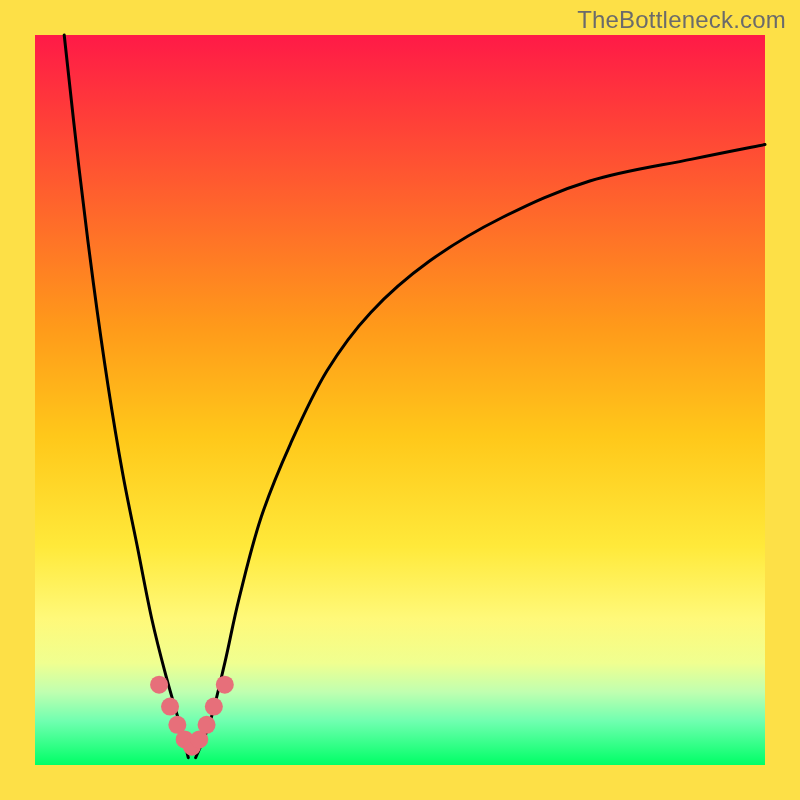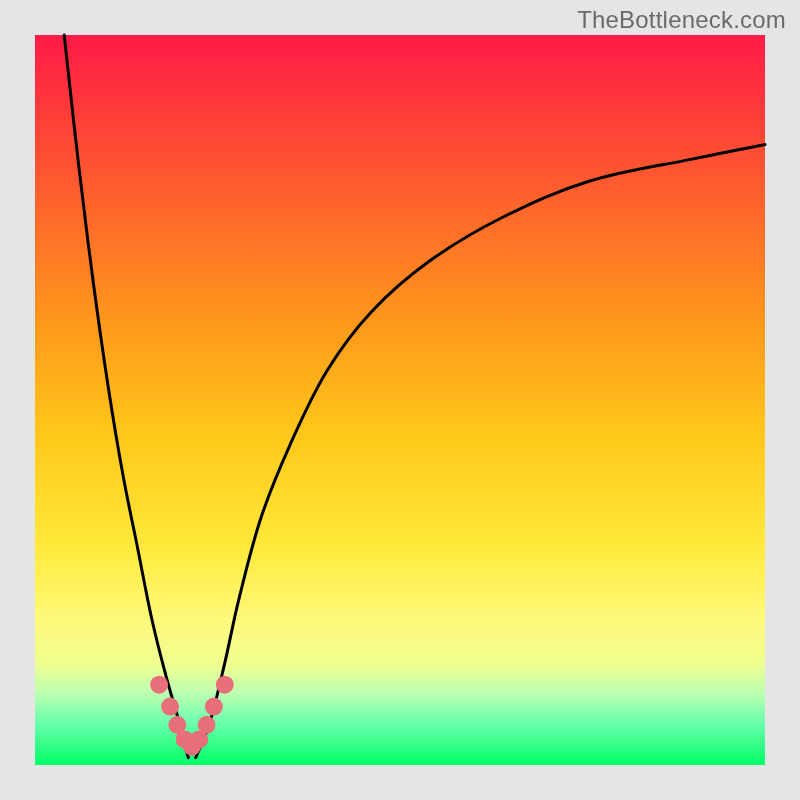--- a/index.html
+++ b/index.html
@@ -10,21 +10,21 @@
     overflow: hidden;
     background: #000;
     font-family: Arial, Helvetica, sans-serif;
   }
   .frame {
     position: absolute;
     left: 0;
     top: 0;
     width: 800px;
     height: 800px;
-    background: #e5e5e5;
+    background: #fde047;
   }
   .plot {
     position: absolute;
     left: 35px;
     top: 35px;
     width: 730px;
     height: 730px;
     background: linear-gradient(to bottom,
       #ff1a47 0%,
       #ff3a3a 10%,

